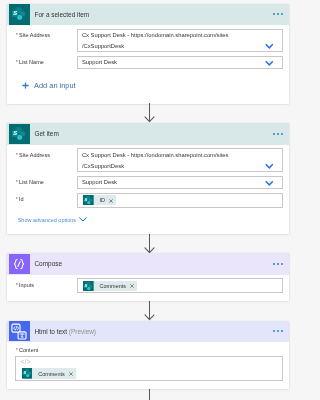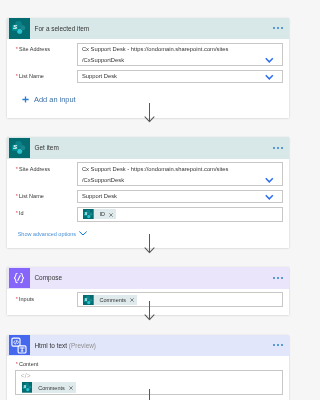--- a/index.html
+++ b/index.html
@@ -1,20 +1,20 @@
 <!DOCTYPE html>
 <html><head>
 <meta charset="utf-8">
 <style>
   html,body{margin:0;padding:0;}
   body{width:300px;height:400px;background:#f6f6f6;font-family:"Liberation Sans",sans-serif;overflow:hidden;}
   .canvas{position:relative;width:300px;height:400px;}
 
   .card{position:absolute;left:7.3px;width:281.5px;background:#fff;
-        box-shadow:0 1.2px 2.2px rgba(0,0,0,.12), 0 0 1.4px rgba(0,0,0,.10);margin-top:14px;}
+        box-shadow:0 1.2px 2.2px rgba(0,0,0,.12), 0 0 1.4px rgba(0,0,0,.10);}
 
   .card-head{display:flex;align-items:center;height:21.3px;padding-left:1.9px;}
   .ic{width:20.7px;height:20.7px;flex:0 0 auto;display:block;line-height:0;}
   .title{font-size:6.45px;color:#343434;margin-left:4.6px;white-space:nowrap;}
   .title .prev{color:#8f8f8f;}
   .ellipsis{margin-left:auto;margin-right:5.5px;display:flex;gap:1.9px;align-items:center;}
   .ellipsis i{width:2.1px;height:2.1px;background:#5b9bd5;display:block;}
 
   .body{padding:0;}
   .row{display:flex;align-items:flex-start;padding:3.9px 6px 0 8.4px;}

